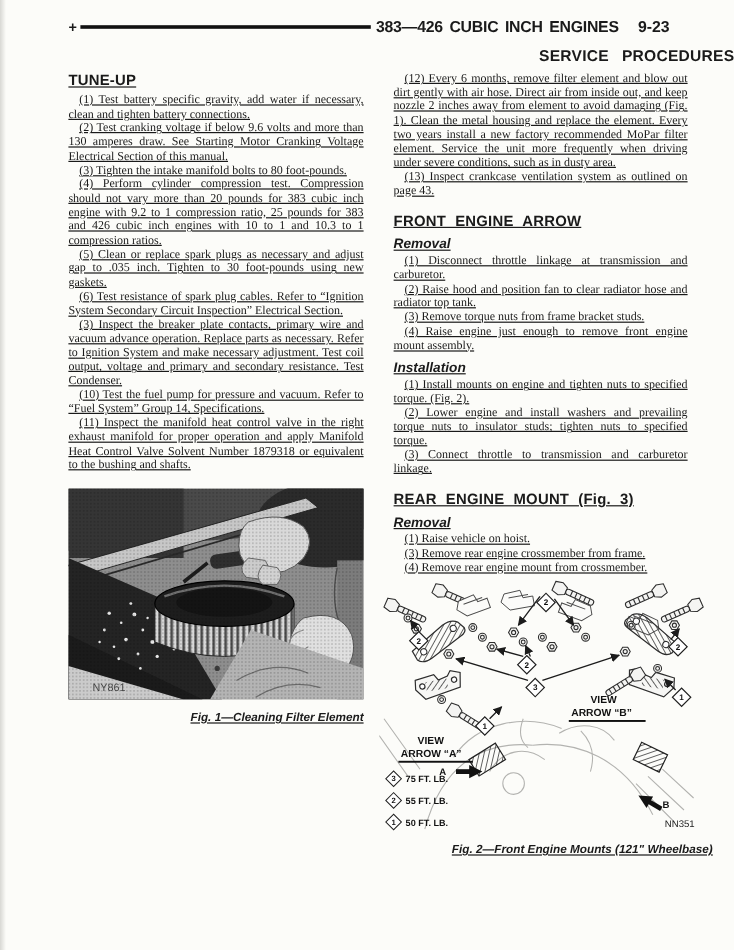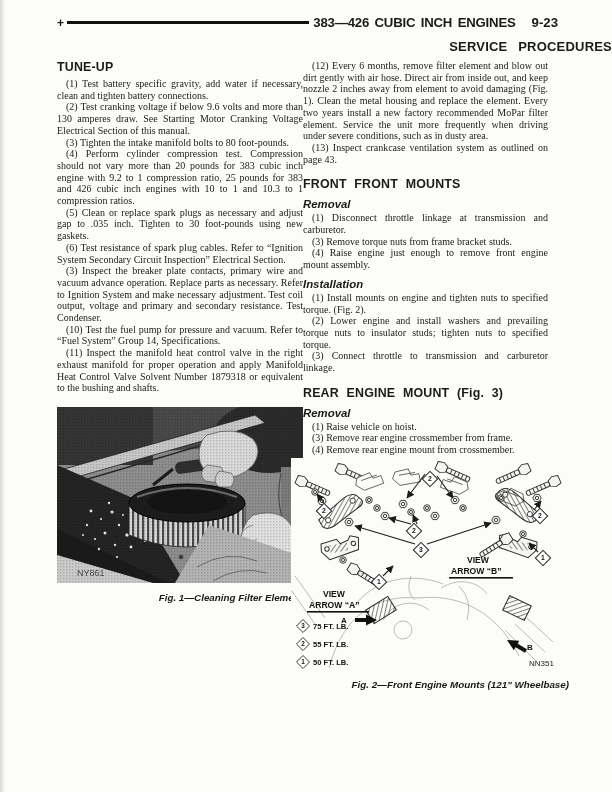--- a/index.html
+++ b/index.html
@@ -30,21 +30,22 @@
   .section-title {
     text-align:right;
     font-family:"Liberation Sans", sans-serif;
     font-weight:bold; font-size:13px; word-spacing:7px; letter-spacing:0.2px;
     margin-top:9px;
   }
   
   .columns {
     display:flex;
     padding:6px 54px 0 57px;
-    gap:0;
+    gap:25px;
+    text-decoration:underline;
   }
   .col { width:246px; flex:none; }
   .col-right { width:245px; }
   p.body-text {
     margin:0;
     font-size:10px; line-height:11.7px;
     text-align:justify;
     text-indent:9px;
   }
   .h-main {
@@ -173,25 +174,26 @@
     </div>
   </div>
 
   <div class="col col-right">
     <div>
 
     <p class="body-text">(12) Every 6 months, remove filter element and blow out dirt gently with air hose. Direct air from inside out, and keep nozzle 2 inches away from element to avoid damaging (Fig. 1). Clean the metal housing and replace the element. Every two years install a new factory recommended MoPar filter element. Service the unit more frequently when driving under severe conditions, such as in dusty area.</p>
         <p class="body-text">(13) Inspect crankcase ventilation system as outlined on page 43.</p>
       </div>
 
-    <div class="h-main spaced">FRONT FRONT MOUNTS</div>
+    <div class="h-main spaced">FRONT ENGINE ARROW</div>
     <div class="h-sub">Removal</div>
     <div>
 
     <p class="body-text">(1) Disconnect throttle linkage at transmission and carburetor.</p>
+        <p class="body-text">(2) Raise hood and position fan to clear radiator hose and radiator top tank.</p>
         <p class="body-text">(3) Remove torque nuts from frame bracket studs.</p>
         <p class="body-text">(4) Raise engine just enough to remove front engine mount assembly.</p>
       </div>
 
     <div class="h-sub">Installation</div>
     <div>
 
     <p class="body-text">(1) Install mounts on engine and tighten nuts to specified torque. (Fig. 2).</p>
         <p class="body-text">(2) Lower engine and install washers and prevailing torque nuts to insulator studs; tighten nuts to specified torque.</p>
         <p class="body-text">(3) Connect throttle to transmission and carburetor linkage.</p>

